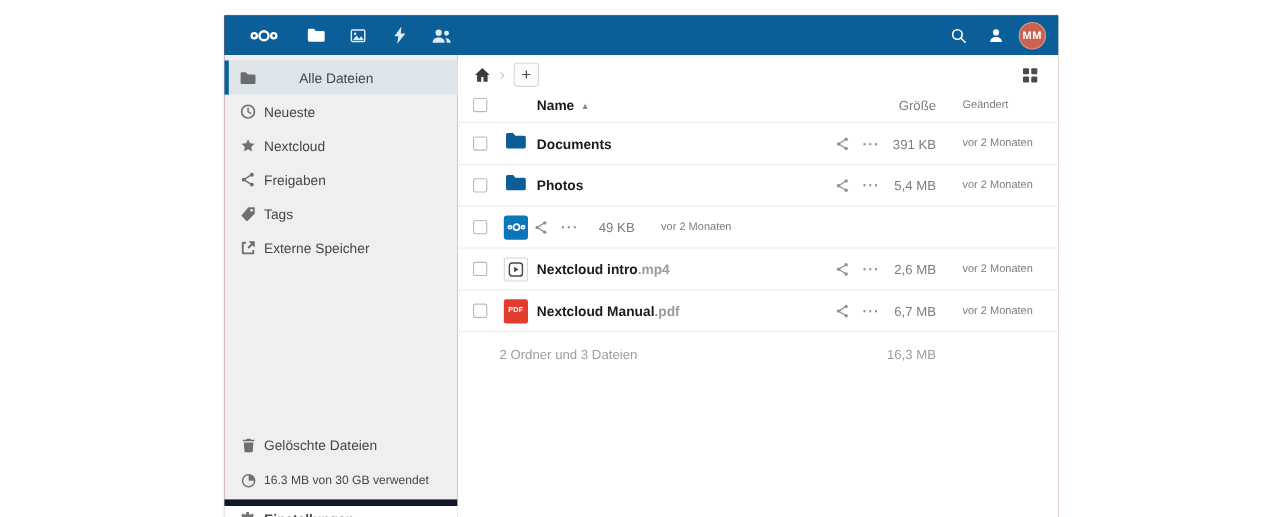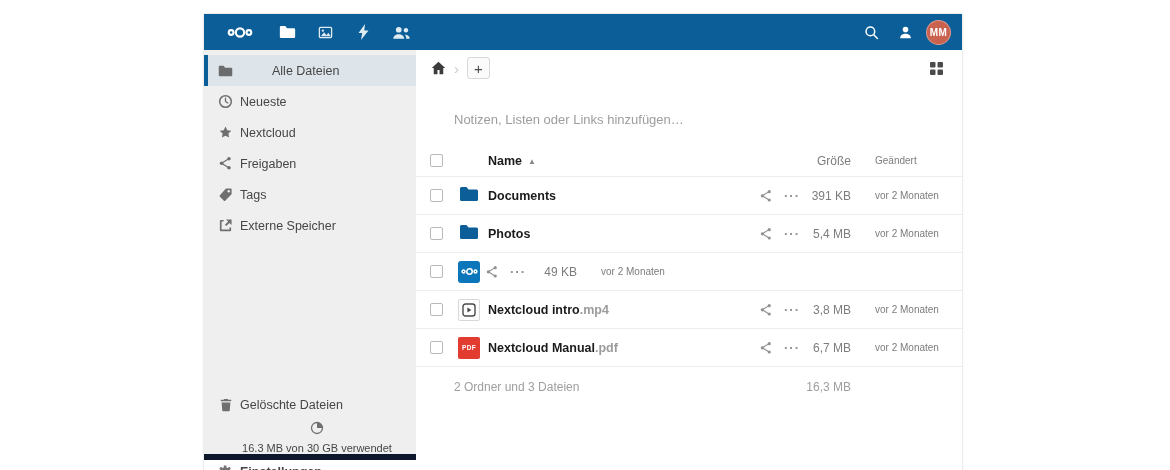--- a/index.html
+++ b/index.html
@@ -20,21 +20,21 @@
             display:flex; align-items:center; justify-content:center; letter-spacing:.5px; cursor:pointer;
             border:1px solid rgba(255,255,255,.35); margin-left:4px; }
 
   
   .body { flex:1; display:flex; min-height:0; }
   .sidebar { width:212px; flex:none; background:#efefef; display:flex; flex-direction:column; color:#464646; padding-top:5px; }
   .nav-item { height:31px; flex:none; display:flex; align-items:center; gap:7px; padding-left:14px; font-size:12.5px; cursor:pointer; }
   .nav-item.active { background:#dde4ea; padding-left:10px; border-left:4px solid #0b5e98;gap:39px; }
   .nav-icon { width:15px; height:15px; flex:none; display:flex; align-items:center; justify-content:center; opacity:.72; }
   .sidebar-bottom { margin-top:auto; }
-  .quota-item { height:34px; font-size:11px; cursor:default;flex-direction:column; }
+  .quota-item { height:34px; font-size:11px; cursor:default; }
   .settings-item { background:#fff; border-top:6px solid #0f172a; height:30px;font-weight:bold; }
 
   
   .content { flex:1; background:#fff; display:flex; flex-direction:column; min-width:0; }
   .controls { display:flex; align-items:center; height:24px; margin:6px 14px 0 15px; gap:8px; }
   .crumb-chevron { color:#c9c9c9; font-size:15px; line-height:1; cursor:default; }
   .add-btn { width:23px; height:22px; border:1px solid #d8d8d8; border-radius:3px; background:#fbfbfb; color:#4a4a4a;
              font-size:15px; line-height:1; display:flex; align-items:center; justify-content:center; cursor:pointer; }
   .grid-btn { margin-left:auto; width:24px; height:24px; display:flex; align-items:center; justify-content:center; cursor:pointer; }
   .workspace { margin:32px 14px 18px 38px; font-size:13px; color:#9d9d9d; line-height:15px; cursor:text; }
@@ -232,21 +232,20 @@
                 <g fill="#4a4a4a">
                   <rect x="1" y="1" width="5.5" height="5.5" rx="1"></rect>
                   <rect x="8.5" y="1" width="5.5" height="5.5" rx="1"></rect>
                   <rect x="1" y="8.5" width="5.5" height="5.5" rx="1"></rect>
                   <rect x="8.5" y="8.5" width="5.5" height="5.5" rx="1"></rect>
                 </g>
               </svg>
           </span>
         </div>
 
-        <div class="workspace">Notizen, Listen oder Links hinzufügen…</div>
 
         <div class="filelist">
           <div class="frow thead">
             <span class="col-check">
                 <span class="checkbox"></span>
               </span>
             <span class="col-icon"></span>
             <span class="col-name"><span>Name</span><span class="sort-arrow">▲</span></span>
             <span class="col-share"></span>
             <span class="col-more"></span>
@@ -362,21 +361,21 @@
       <svg width="14" height="14" viewBox="0 0 16 16">
                     <path stroke="#919191" stroke-width="1.3" d="M11.5 3L3.8 7.8l7.7 4.8" fill="none"></path>
                     <g fill="#919191">
                       <circle cx="11.7" cy="3" r="1.8"></circle>
                       <circle cx="3.8" cy="7.8" r="1.8"></circle>
                       <circle cx="11.7" cy="12.6" r="1.8"></circle>
                     </g>
                   </svg>
     </span>
     <span class="col-more">···</span>
-    <span class="col-size">3,8 MB</span>
+    <span class="col-size">2,6 MB</span>
     <span class="col-modified">vor 2 Monaten</span>
   </div>
 
   <div class="frow">
     <span class="col-check">
                   <span class="checkbox"></span>
                 </span>
     <span class="col-icon">
 
       <span class="thumb pdf">PDF</span>

